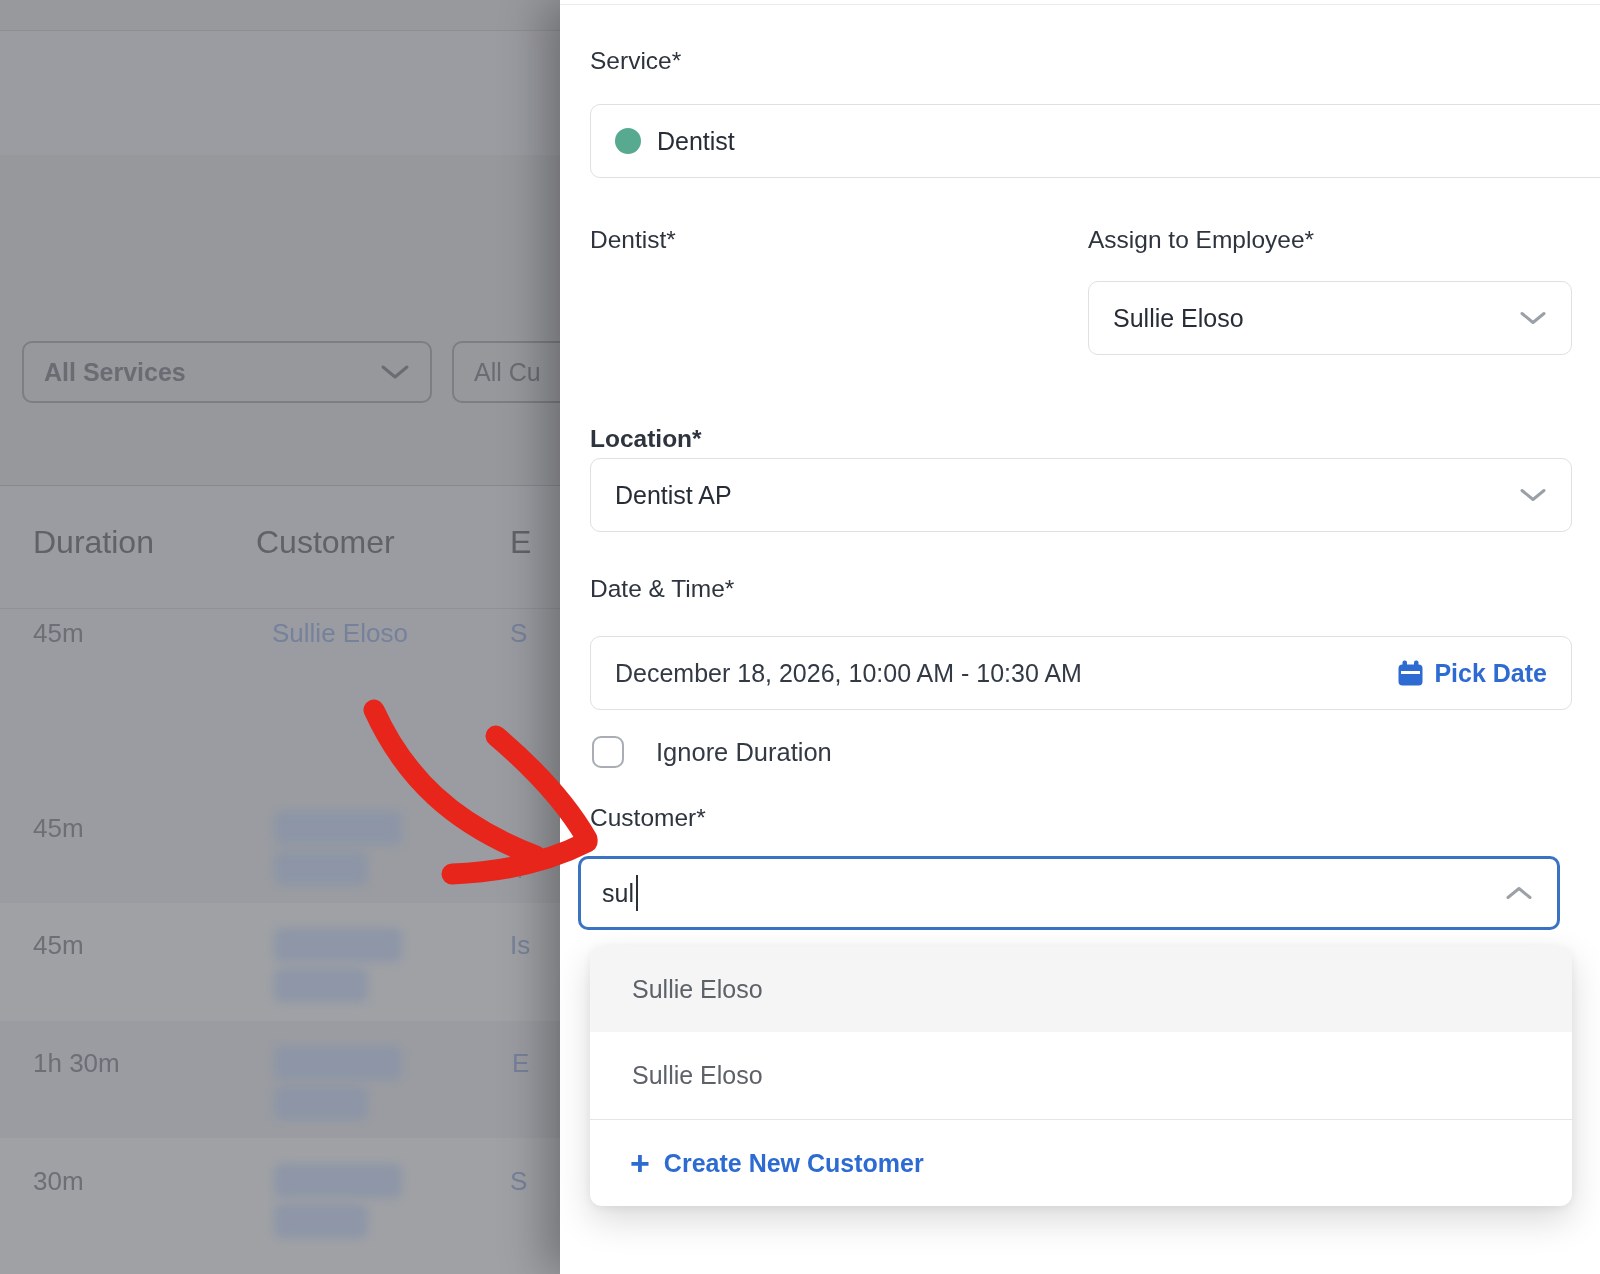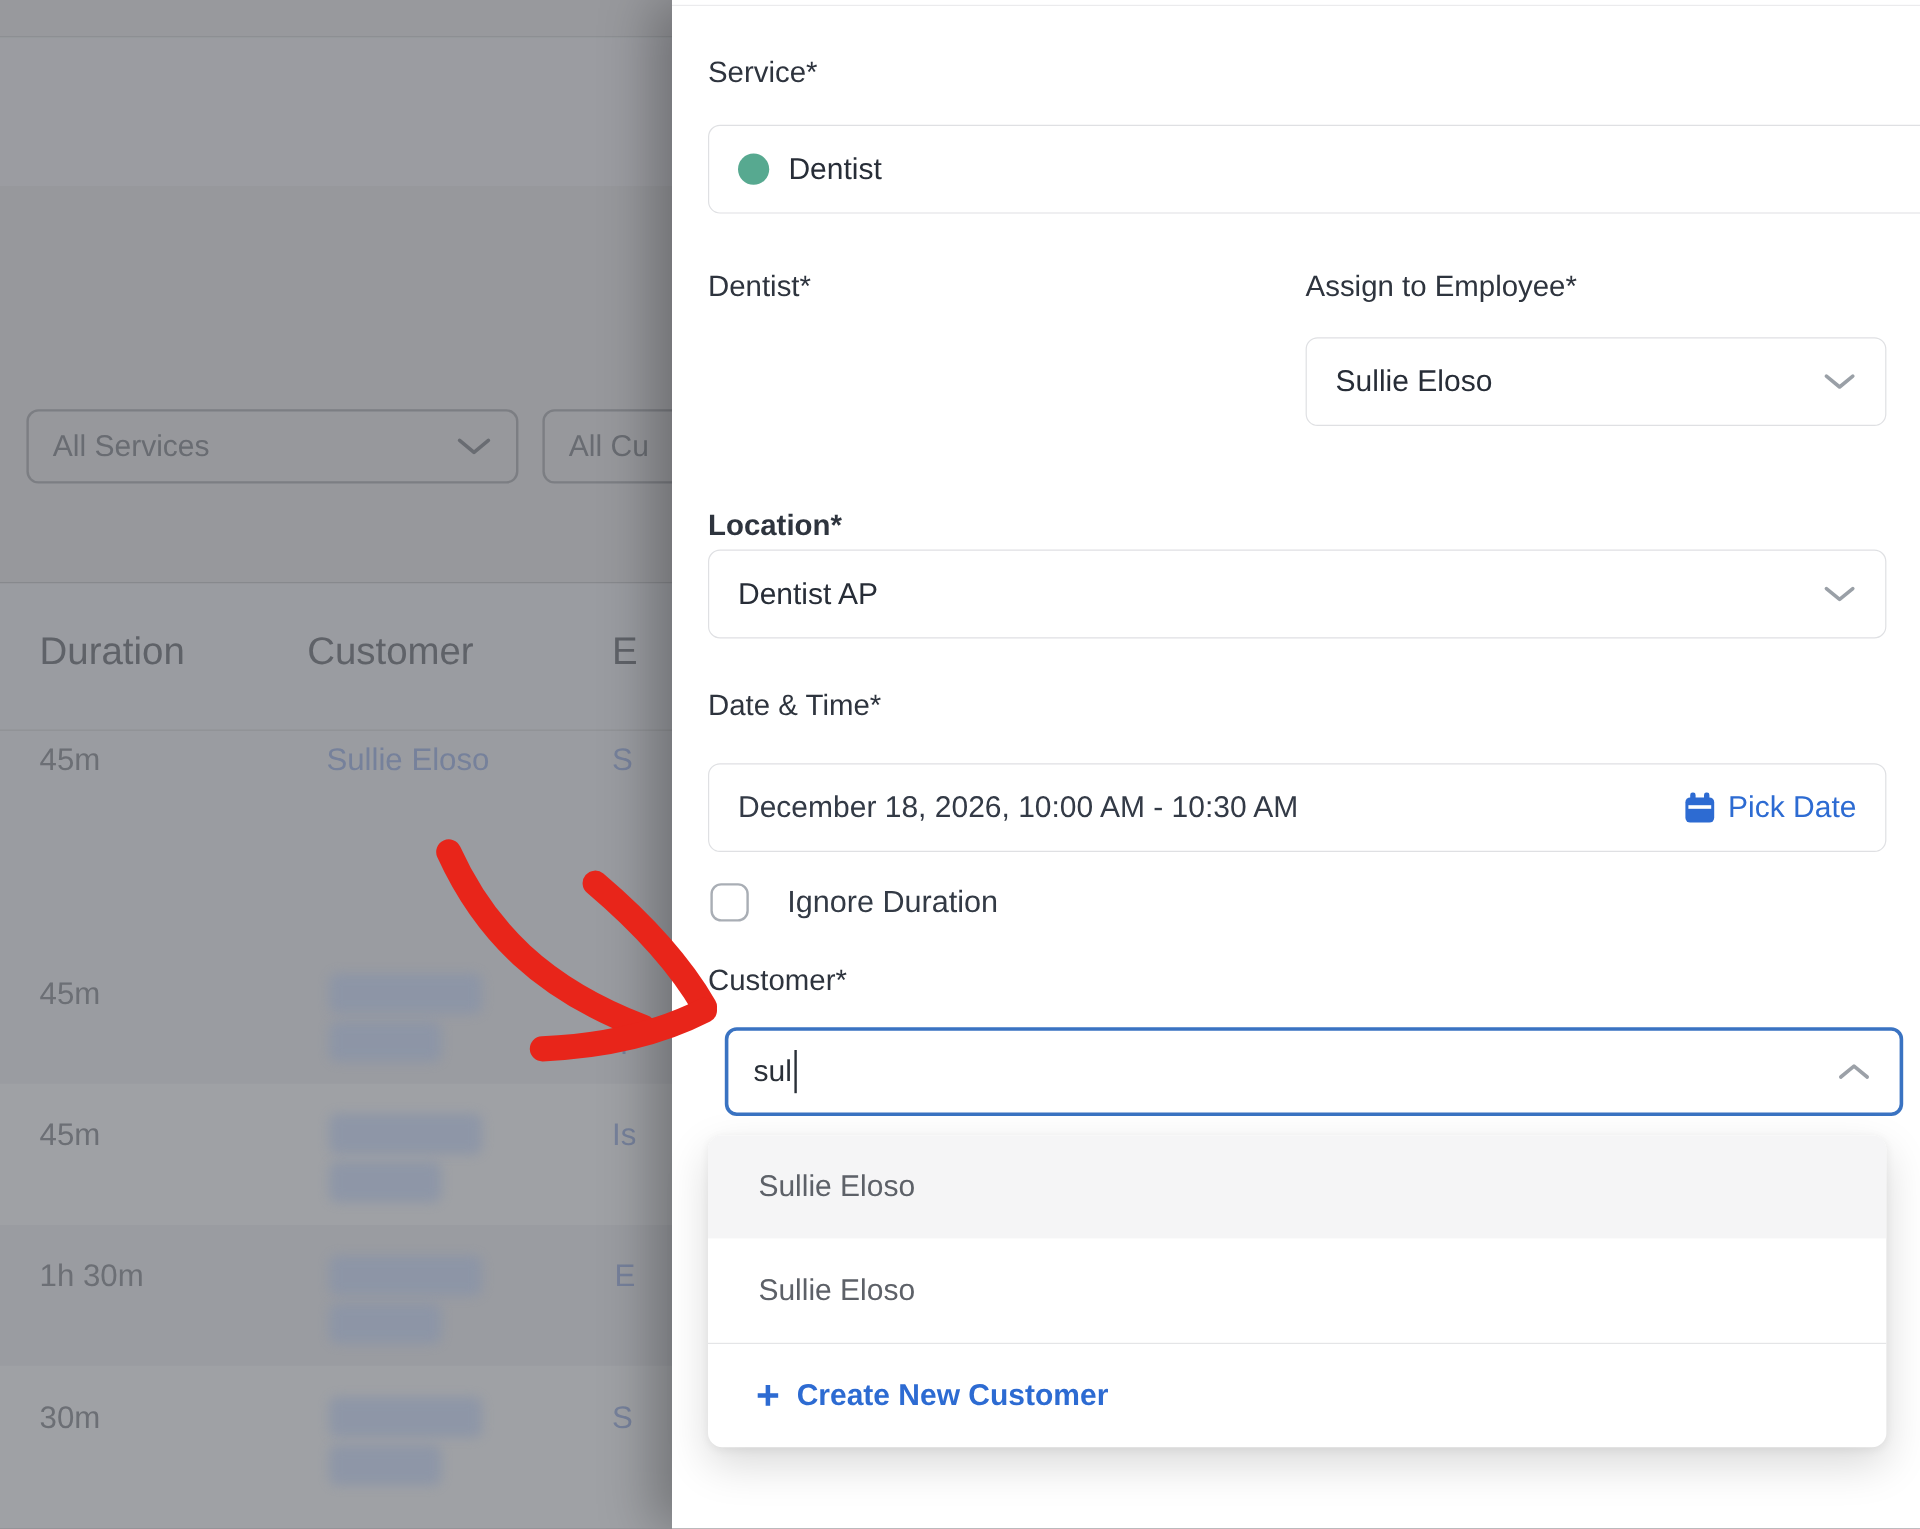--- a/index.html
+++ b/index.html
@@ -39,21 +39,21 @@
     box-shadow:-16px 0 42px rgba(0,0,0,0.28); z-index:10;
   }
   .modal-hairline { position:absolute; left:0; top:4px; width:100%; height:1px; background:#ebebed; }
   .field-label { position:absolute; font-size:24.5px; color:#2e343e; }
   .select {
     position:absolute; height:74px; background:#fff; border:1.5px solid #dfe0e3; border-radius:10px;
     display:flex; align-items:center; padding:0 24px; font-size:25px; color:#272d37;
   }
   .select .chev { position:absolute; right:24px; top:50%; transform:translateY(-50%); }
   .dot { width:26px; height:26px; border-radius:50%; margin-right:16px; flex:0 0 auto; }
-  .pickdate { margin-left:auto; display:flex; align-items:center; gap:10px; color:#2d6bd2; font-weight:normal; font-size:25px; }
+  .pickdate { margin-left:auto; display:flex; align-items:center; gap:10px; color:#2d6bd2; font-weight:bold; font-size:25px; }
   .checkbox {
     position:absolute; width:32px; height:32px; border:2px solid #a9aeb5; border-radius:9px; background:#fff;
   }
   .chk-label { position:absolute; font-size:25.5px; color:#333a45; }
   .cust-input {
     position:absolute; height:74px; background:#fff; border:3px solid #3a73c2; border-radius:10px;
     display:flex; align-items:center; padding:0 21px; font-size:25px; color:#2a3038;
   }
   .caret { display:inline-block; width:2.5px; height:36px; background:#2a3038; margin-left:2px; }
   .cust-input .chev { position:absolute; right:24px; top:50%; transform:translateY(-50%); }
@@ -70,21 +70,21 @@
 </head>
 <body>
 
 <div id="screen">
 
   <div class="abs" style="left:0;top:0;width:560px;height:1274px;">
     <div class="abs bg-topbar"></div>
     <div class="abs bg-upper"></div>
 
     <div class="abs bg-filters">
-      <div class="filter-select" style="left:22px;top:186px;width:410px;">
+      <div class="filter-select" style="left:22px;top:186px;width:410px;font-weight:bold;">
         <span>All Services</span>
         <svg class="chev" width="30" height="18" viewBox="0 0 30 18">
             <polyline points="3,4 15,14 27,4" fill="none" stroke="#696c72" stroke-width="3" stroke-linecap="round" stroke-linejoin="round"></polyline>
           </svg>
       </div>
       <div class="filter-select" style="left:452px;top:186px;width:260px;">
         <span>All Cu</span>
       </div>
     </div>
 
@@ -175,21 +175,21 @@
           <rect x="4" y="11" width="19" height="3" fill="#ffffff"></rect>
         </svg>
         <span>Pick Date</span>
       </span>
     </div>
 
     <div class="checkbox" style="left:32px;top:736px;"></div>
     <span class="chk-label" style="left:96px;top:738px;">Ignore Duration</span>
 
     <span class="field-label" style="left:30px;top:804px;">Customer*</span>
-    <div class="cust-input" style="left:44px;top:856px;width:982px;">
+    <div class="cust-input" style="left:18px;top:856px;width:982px;">
       <span>sul</span>
       <span class="caret"></span>
       <svg class="chev" width="28" height="17" viewBox="0 0 28 17">
           <polyline points="3,13 14,4 25,13" fill="none" stroke="#9ca1a8" stroke-width="3" stroke-linecap="round" stroke-linejoin="round"></polyline>
         </svg>
     </div>
 
     <div class="dropdown" style="left:30px;top:946px;width:982px;">
       <div class="opt hl" style="height:86px;">
         <span>Sullie Eloso</span>

